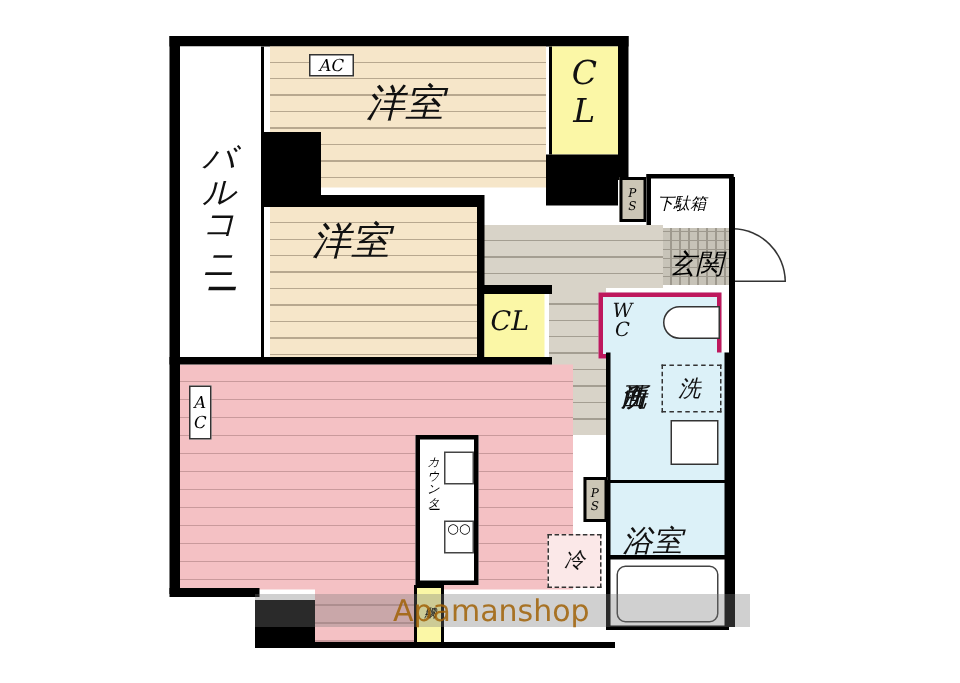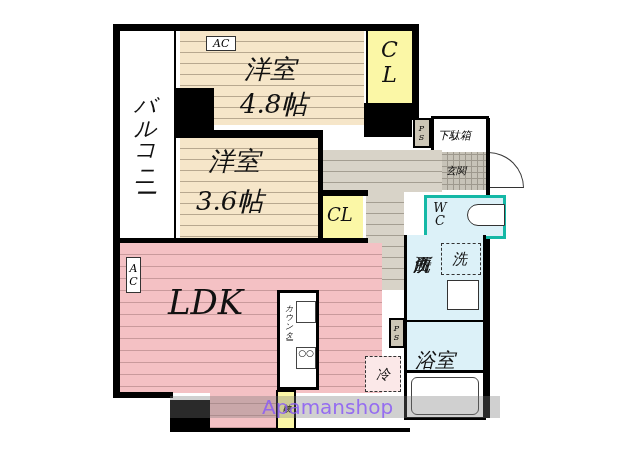--- a/index.html
+++ b/index.html
@@ -12,38 +12,37 @@
   .floor-blue{background:#dcf1f8;}
   .closet{background:#fbf7a6;}
   .label{font-style:italic;color:#111;text-align:center;line-height:1;}
   .big{font-size:34px;}
   .mid{font-size:26px;}
   .small{font-size:11px;}
   .tiny{font-size:8px;}
   .vert{writing-mode:vertical-rl;text-orientation:upright;}
   .dashed{border:1.5px dashed #333;}
   .door{border:1px solid #333;border-radius:0 100% 0 0;background:transparent;}
-  .watermark{color:#8b5cf6;font-family:"DejaVu Sans",sans-serif;font-size:20px;opacity:.85;}
+  .watermark{color:#a16207;font-family:"DejaVu Sans",sans-serif;font-size:20px;opacity:.85;}
 </style>
 </head>
 <body>
 
 <div>
 
   <div class="abs wall" style="left:113px;top:24px;width:306px;height:7px;"></div>
   <div class="abs wall" style="left:113px;top:24px;width:7px;height:372px;"></div>
 
   <div class="abs" style="left:120px;top:31px;width:56px;height:210px;background:#fff;border-right:2px solid #000;">
     <span class="abs label vert" style="left:14px;top:50px;font-size:22px;">バルコニー</span>
   </div>
 
   <div class="abs floor-wood" style="left:180px;top:31px;width:184px;height:94px;">
     <span class="abs small" style="left:26px;top:5px;border:1px solid #333;background:#fff;padding:0 6px;font-style:italic;">AC</span>
     <span class="abs label mid" style="left:64px;top:25px;">洋室</span>
-    <span class="abs label mid" style="left:60px;top:60px;">4.8帖</span>
   </div>
   <div class="abs wall" style="left:176px;top:88px;width:38px;height:42px;"></div>
 
   <div class="abs closet" style="left:366px;top:31px;width:46px;height:72px;border-left:2px solid #000;">
     <span class="abs label mid vert" style="left:10px;top:6px;font-size:22px;">CL</span>
   </div>
   <div class="abs wall" style="left:412px;top:24px;width:7px;height:96px;"></div>
   <div class="abs wall" style="left:364px;top:103px;width:48px;height:34px;"></div>
 
   <div class="abs" style="left:413px;top:118px;width:18px;height:30px;background:#ccc6b6;border:2px solid #000;">
@@ -51,52 +50,50 @@
   </div>
 
   <div class="abs" style="left:431px;top:116px;width:58px;height:36px;background:#fff;border:3px solid #000;border-bottom:none;">
     <span class="abs small" style="left:4px;top:9px;font-style:italic;">下駄箱</span>
   </div>
 
   <div class="abs floor-gray" style="left:322px;top:150px;width:120px;height:42px;"></div>
   <div class="abs floor-gray" style="left:366px;top:192px;width:38px;height:98px;"></div>
 
   <div class="abs" style="left:442px;top:152px;width:46px;height:38px;background:#c7c3b8;background-image:repeating-linear-gradient(90deg,transparent 0 5px,#9e998e 5px 6px),repeating-linear-gradient(0deg,transparent 0 5px,#9e998e 5px 6px);">
-    <span class="abs small" style="left:4px;top:12px;font-style:italic;font-size:10px;">玄関</span>
+    <span class="abs small" style="left:4px;top:12px;font-style:italic;font-size:18px;">玄関</span>
   </div>
   <div class="abs door" style="left:488px;top:152px;width:36px;height:36px;border-radius:0 100% 0 0;"></div>
   <div class="abs wall" style="left:486px;top:118px;width:4px;height:300px;"></div>
 
   <div class="abs floor-wood" style="left:180px;top:138px;width:140px;height:100px;">
     <span class="abs label mid" style="left:28px;top:10px;">洋室</span>
-    <span class="abs label mid" style="left:16px;top:50px;">3.6帖</span>
   </div>
   <div class="abs wall" style="left:176px;top:130px;width:146px;height:8px;"></div>
   <div class="abs wall" style="left:318px;top:130px;width:5px;height:110px;"></div>
 
   <div class="abs closet" style="left:323px;top:196px;width:40px;height:42px;">
     <span class="abs label" style="left:4px;top:10px;font-size:18px;">CL</span>
   </div>
   <div class="abs wall" style="left:322px;top:190px;width:46px;height:6px;"></div>
 
-  <div class="abs floor-blue" style="left:424px;top:195px;width:82px;height:44px;border:3px solid #14b8a6;">
+  <div class="abs floor-blue" style="left:399px;top:195px;width:82px;height:44px;border:3px solid #be185d;">
     <span class="abs label" style="left:6px;top:3px;font-size:13px;width:14px;word-break:break-all;">WC</span>
     <div class="abs" style="left:40px;top:6px;width:38px;height:22px;border:1px solid #333;border-radius:12px 0 0 12px;background:#fff;"></div>
   </div>
 
   <div class="abs floor-blue" style="left:404px;top:235px;width:82px;height:85px;border-left:3px solid #000;border-right:3px solid #000;">
     <span class="abs label vert" style="left:6px;top:8px;font-size:17px;">洗面所</span>
     <div class="abs dashed" style="left:34px;top:8px;width:40px;height:32px;">
       <span class="abs label" style="left:10px;top:8px;font-size:15px;">洗</span>
     </div>
     <div class="abs" style="left:40px;top:45px;width:32px;height:30px;border:1px solid #333;background:#fff;"></div>
   </div>
 
   <div class="abs floor-pink" style="left:120px;top:243px;width:262px;height:150px;">
-    <span class="abs label big" style="left:48px;top:42px;">LDK</span>
     <span class="abs small vert" style="left:6px;top:14px;border:1px solid #333;background:#fff;padding:4px 0;font-style:italic;">AC</span>
   </div>
   <div class="abs wall" style="left:113px;top:238px;width:255px;height:5px;"></div>
   <div class="abs wall" style="left:113px;top:392px;width:60px;height:6px;"></div>
 
   <div class="abs" style="left:277px;top:290px;width:42px;height:100px;background:#fff;border:3px solid #000;">
     <span class="abs tiny vert" style="left:2px;top:6px;font-style:italic;">カウンター</span>
     <div class="abs" style="left:16px;top:8px;width:20px;height:22px;border:1px solid #444;"></div>
     <div class="abs" style="left:16px;top:54px;width:20px;height:22px;border:1px solid #444;text-align:center;font-size:9px;font-family:'DejaVu Sans',sans-serif;">○○</div>
   </div>

